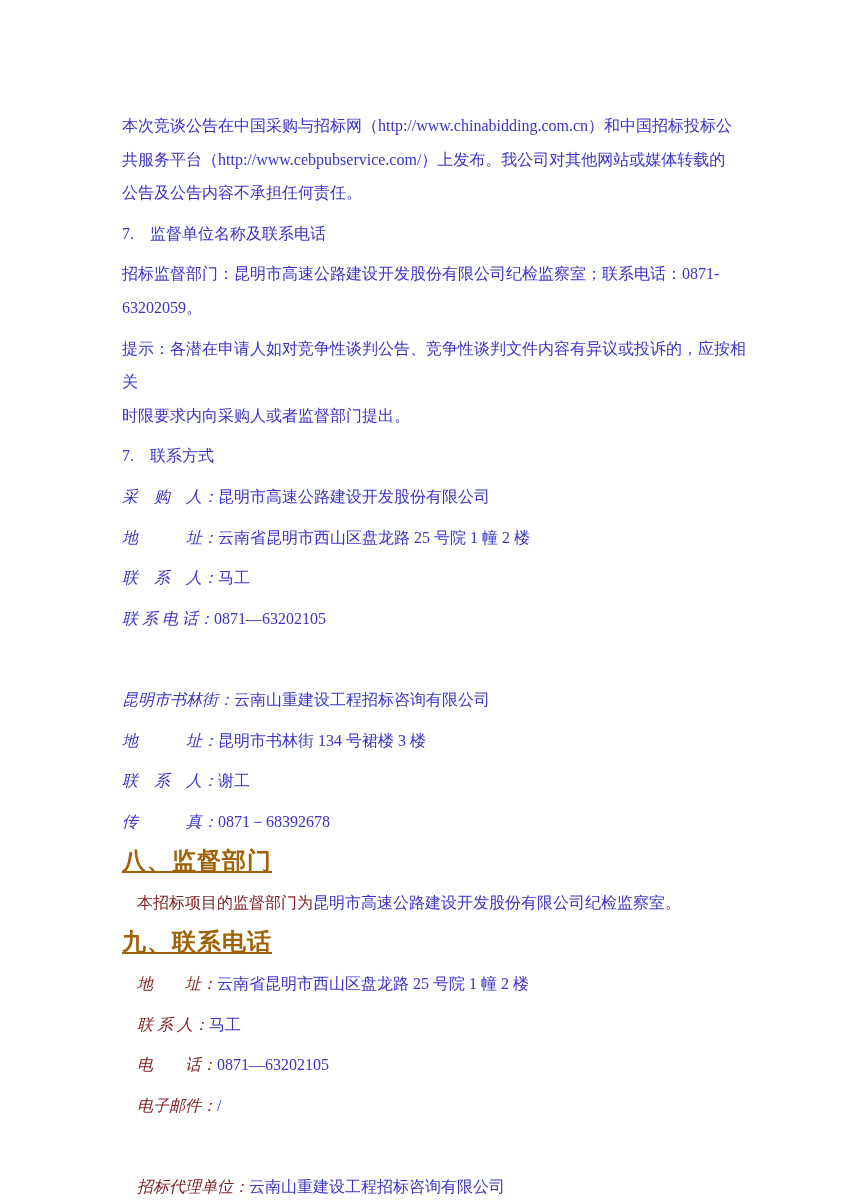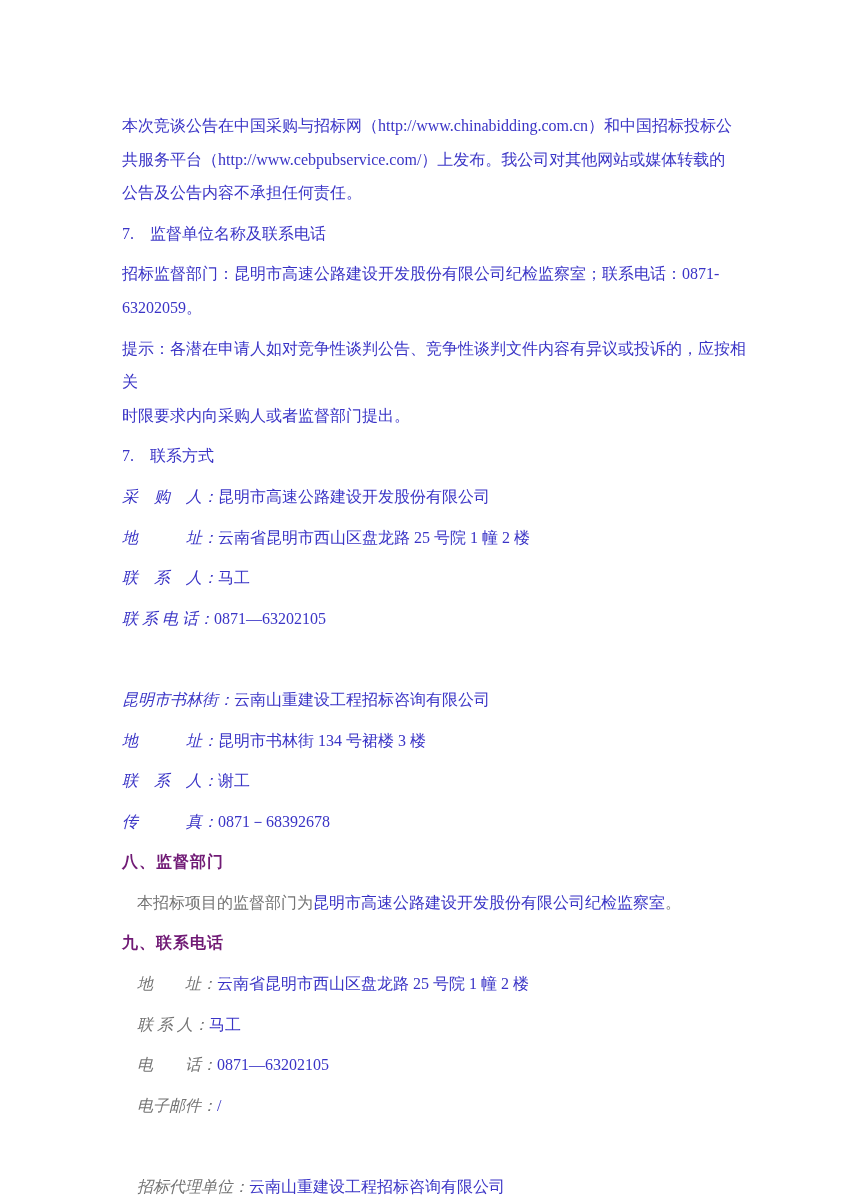--- a/index.html
+++ b/index.html
@@ -10,22 +10,22 @@
     box-sizing:border-box;
     padding:102px 84px 0 115px;
     font-family:"Liberation Serif","DejaVu Serif",serif;
     font-size:16px;
     color:#1c1c1c;
     overflow:hidden;
   }
   .line{margin:7px;line-height:33.6px;}
   .pre{white-space:pre-line;}
   .blue{color:#3a34c6;}
-  .black{color:#737373;text-align:center;}
-  .h-cn{font-weight:bold;font-size:16px;color:#701a75;letter-spacing:1px;}
+  .black{color:#7f1d1d;text-align:center;}
+  .h-cn{font-weight:bold;font-size:24px;color:#a16207;letter-spacing:1px;text-decoration:underline;}
   .indent{margin-left:22px;}
   .blank{height:33.6px;}
   .contact .lab{white-space:pre;font-style:italic;}
   .contact .val{white-space:pre;}
 </style>
 </head>
 <body>
 
 <div class="page">
 

